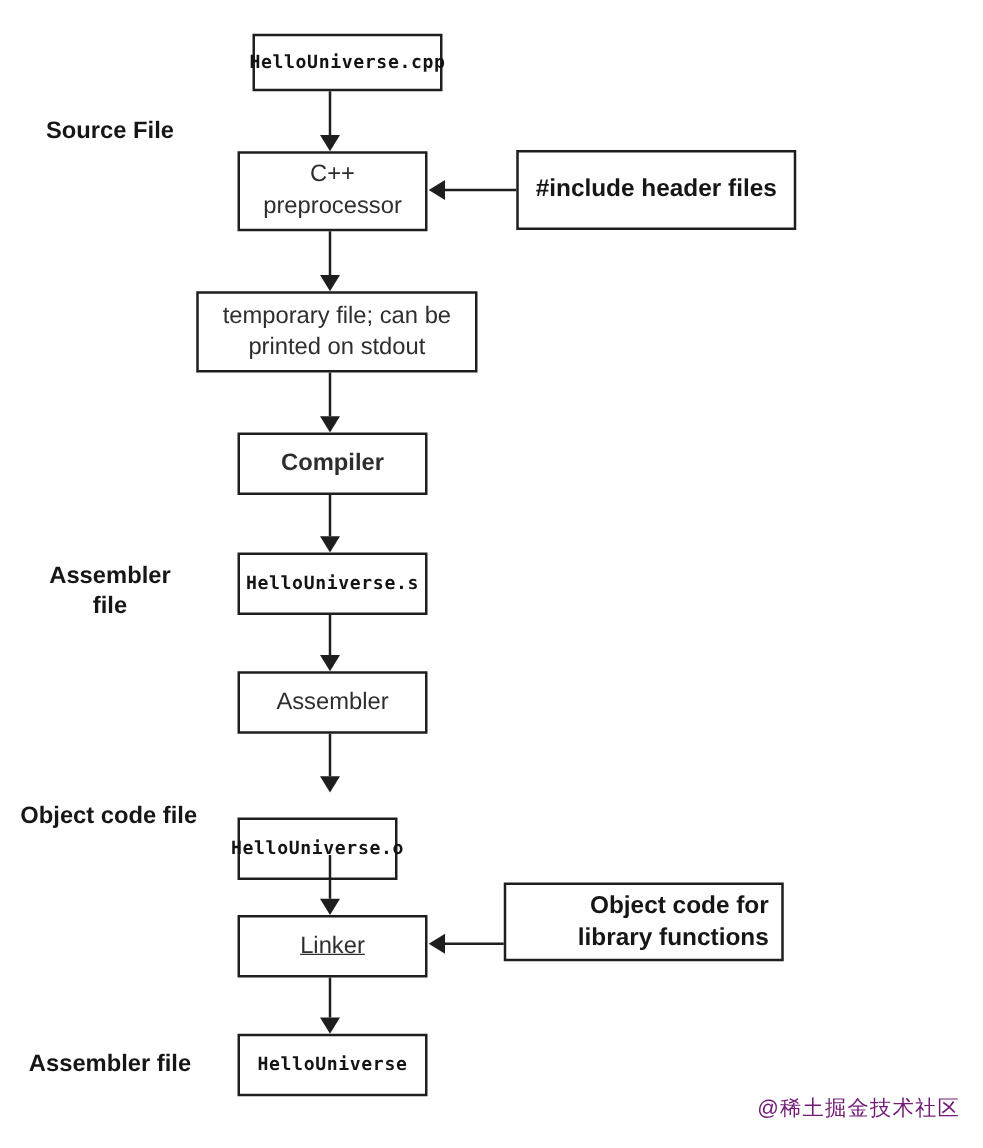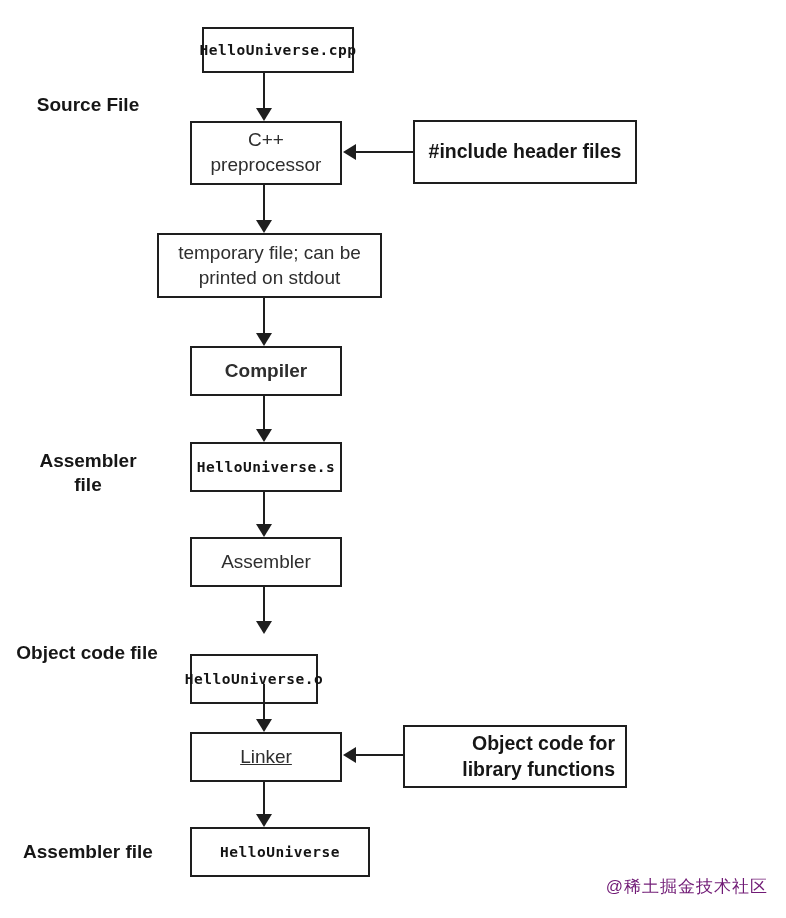--- a/index.html
+++ b/index.html
@@ -64,25 +64,25 @@
   <div class="box plain" style="left:190px;top:346px;width:152px;height:50px;font-weight:bold;">Compiler</div>
 
   <div class="box mono" style="left:190px;top:442px;width:152px;height:50px;">HelloUniverse.s</div>
 
   <div class="box plain" style="left:190px;top:537px;width:152px;height:50px;">Assembler</div>
 
   <div class="box mono" style="left:190px;top:634px;width:128px;height:50px;margin-top:20px;">HelloUniverse.o</div>
 
   <div class="box plain" style="left:190px;top:732px;width:152px;height:50px;text-decoration:underline;">Linker</div>
 
-  <div class="box mono" style="left:190px;top:827px;width:180px;height:50px;">HelloUniverse</div>
+  <div class="box mono" style="left:190px;top:827px;width:152px;height:50px;">HelloUniverse</div>
 
   <div class="box note" style="left:413px;top:120px;width:224px;height:64px;">#include header files</div>
 
-  <div class="box note" style="left:403px;top:725px;width:224px;height:63px;padding-left:40px;">Object code for library functions</div>
+  <div class="box note" style="left:403px;top:706px;width:224px;height:63px;padding-left:40px;">Object code for library functions</div>
 
   <div class="varrow" style="left:263px;top:73px;height:35px;"></div>
   <div class="varrow" style="left:263px;top:185px;height:35px;"></div>
   <div class="varrow" style="left:263px;top:298px;height:35px;"></div>
   <div class="varrow" style="left:263px;top:396px;height:33px;"></div>
   <div class="varrow" style="left:263px;top:492px;height:32px;"></div>
   <div class="varrow" style="left:263px;top:587px;height:34px;"></div>
   <div class="varrow" style="left:263px;top:684px;height:35px;"></div>
   <div class="varrow" style="left:263px;top:782px;height:32px;"></div>
 

